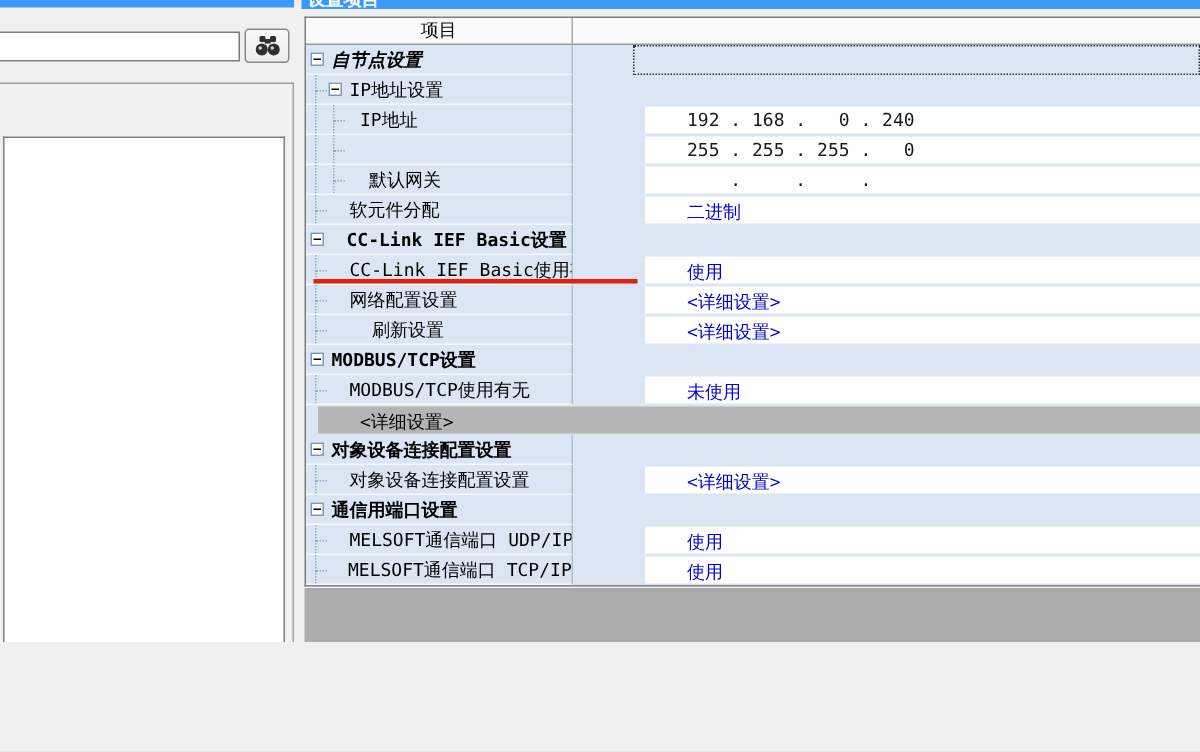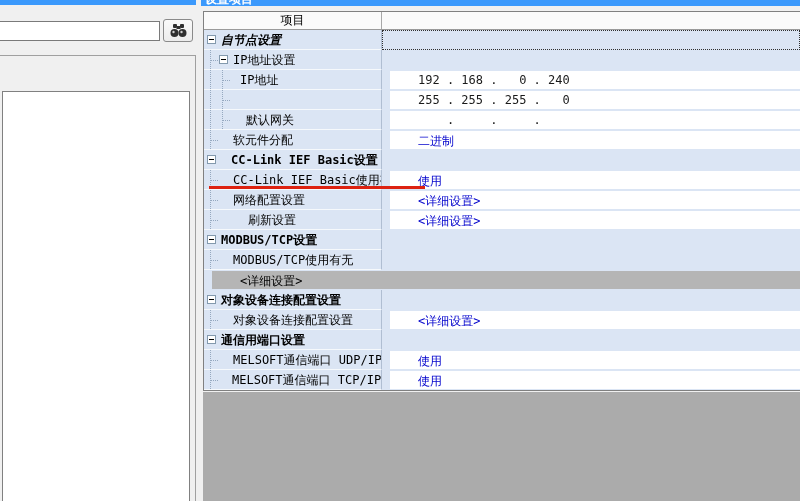--- a/index.html
+++ b/index.html
@@ -1,39 +1,39 @@
 <!DOCTYPE html>
 <html><head>
 <meta charset="utf-8">
 <style>
   * { box-sizing: border-box; margin: 0; padding: 0; }
   html, body { width: 800px; height: 501px; overflow: hidden; }
   body { font-family: "DejaVu Sans", "Liberation Sans", sans-serif; background: #f0f0f0; }
-  #screen { position: relative; width: 800px; height: 501px; background: #f0f0f0; overflow: hidden; }
+  #screen { position: relative; width: 800px; height: 428px; background: #f0f0f0; overflow: hidden; }
 
   
   #left-panel { position: absolute; left: 0; top: 0; width: 197px; height: 501px; background: #f0f0f0; }
   #left-titlebar { position: absolute; left: 0; top: 0; width: 196px; height: 5px; background: #3b99fc; overflow: hidden; }
   #search-input { position: absolute; left: -2px; top: 21px; width: 162px; height: 20px; border: 1px solid #7a7a7a; background: #fff; font-size: 12px; padding: 0 4px; font-family: "DejaVu Sans", sans-serif; }
   #search-button { position: absolute; left: 163px; top: 19px; width: 30px; height: 23px; background: linear-gradient(#f9f9f9, #ececec); border: 1px solid #8a8a8a; border-radius: 3px; display: flex; align-items: center; justify-content: center; cursor: pointer; }
   #left-groupbox { position: absolute; left: -2px; top: 55px; width: 198px; height: 446px; border-top: 1px solid #a0a0a0; border-right: 1px solid #a0a0a0; background: #f0f0f0; }
   #left-list { position: absolute; left: 4px; top: 35px; width: 188px; height: 411px; background: #ffffff; border: 1px solid #808080; border-bottom: none; }
 
   
   #right-panel { position: absolute; left: 201px; top: 0; width: 599px; height: 501px; background: #f0f0f0; }
   #right-titlebar { position: absolute; left: 0; top: 0; width: 599px; height: 6px; background: #3b99fc; overflow: hidden; }
   #right-title-text { position: absolute; left: 4px; top: -9px; color: #ffffff; font-size: 12px; font-weight: bold; white-space: nowrap; }
   #void-area { position: absolute; left: 2px; top: 392px; width: 597px; height: 109px; background: #ababab; }
 
   
   #settings-table { position: absolute; left: 2px; top: 11px; width: 597px; border-left: 1px solid #808080; border-top: 1px solid #808080; border-bottom: 1px solid #808080; background: #dbe5f4; font-family: "DejaVu Sans Mono", "Liberation Mono", monospace; }
   #table-header { display: flex; height: 18px; background: #fafafa; border-bottom: 1px solid #9a9a9a; }
   #col-item-header { width: 178px; border-right: 1px solid #a8a8a8; text-align: center; font-size: 12px; color: #000; line-height: 17px; }
   #col-value-header { flex: 1; }
-  .row { display: flex; height: 20px; }
+  .row { display: flex; height: 20px; gap: 40px; }
   .cell-label { position: relative; width: 178px; border-right: 1px solid #b0bed2; border-bottom: 1px solid rgba(255,255,255,0.75); background: #dbe5f4; overflow: hidden; }
   .label-text { position: absolute; top: 2px; font-size: 12px; color: #000; white-space: nowrap; }
   .row.kind-section .label-text { font-weight: bold; }
   .row.kind-section-italic .label-text { font-weight: bold; font-style: italic; }
   .cell-value { position: relative; flex: 1; background: #dbe5f4; overflow: hidden; }
   .value-box { position: absolute; left: 0; right: 0; top: 1px; bottom: 1px; background: #ffffff; margin-left: 8px; }
   .value-box.v-disabled { background: #b5b5b5; }
   .value-text { position: absolute; left: 28px; top: 2px; font-size: 12px; white-space: pre; color: #000; }
   .v-blue .value-text { color: #0000cc; }
   .v-num .value-text { color: #1a1a1a; }
@@ -236,20 +236,25 @@
   </div>
 
   <div class="row kind-item">
     <div class="cell-label">
       <span class="vline" style="left: 6px;"></span>
 
       <span class="stub" style="left: 6px;"></span>
 
       <span class="label-text" style="left: 29px;">MODBUS/TCP使用有无</span>
     </div>
+    <div class="cell-value">
+      <span class="value-box v-blue">
+        <span class="value-text">未使用</span>
+      </span>
+    </div>
   </div>
 
   <div class="row kind-item">
     <div class="cell-value">
       <span class="value-box v-disabled">
         <span class="value-text">&lt;详细设置&gt;</span>
       </span>
     </div>
   </div>
 

